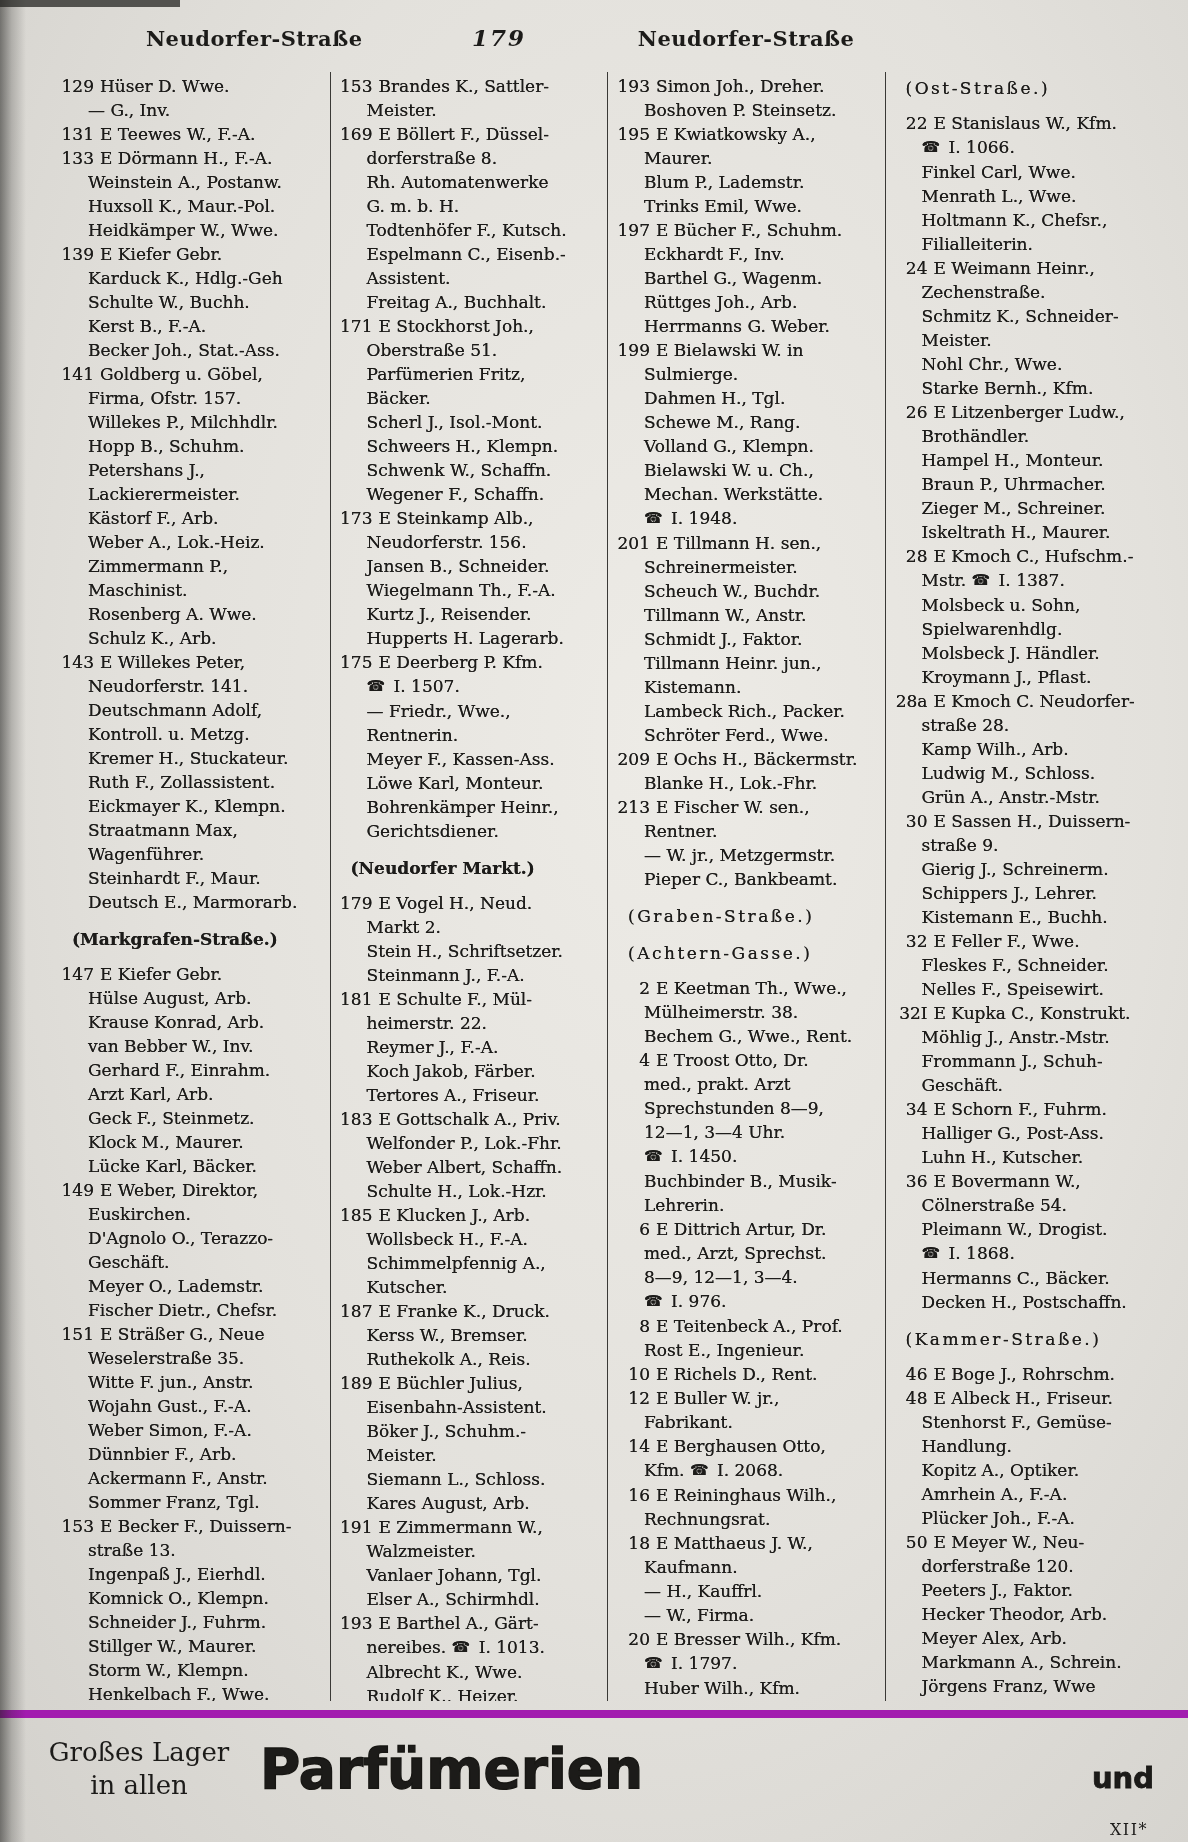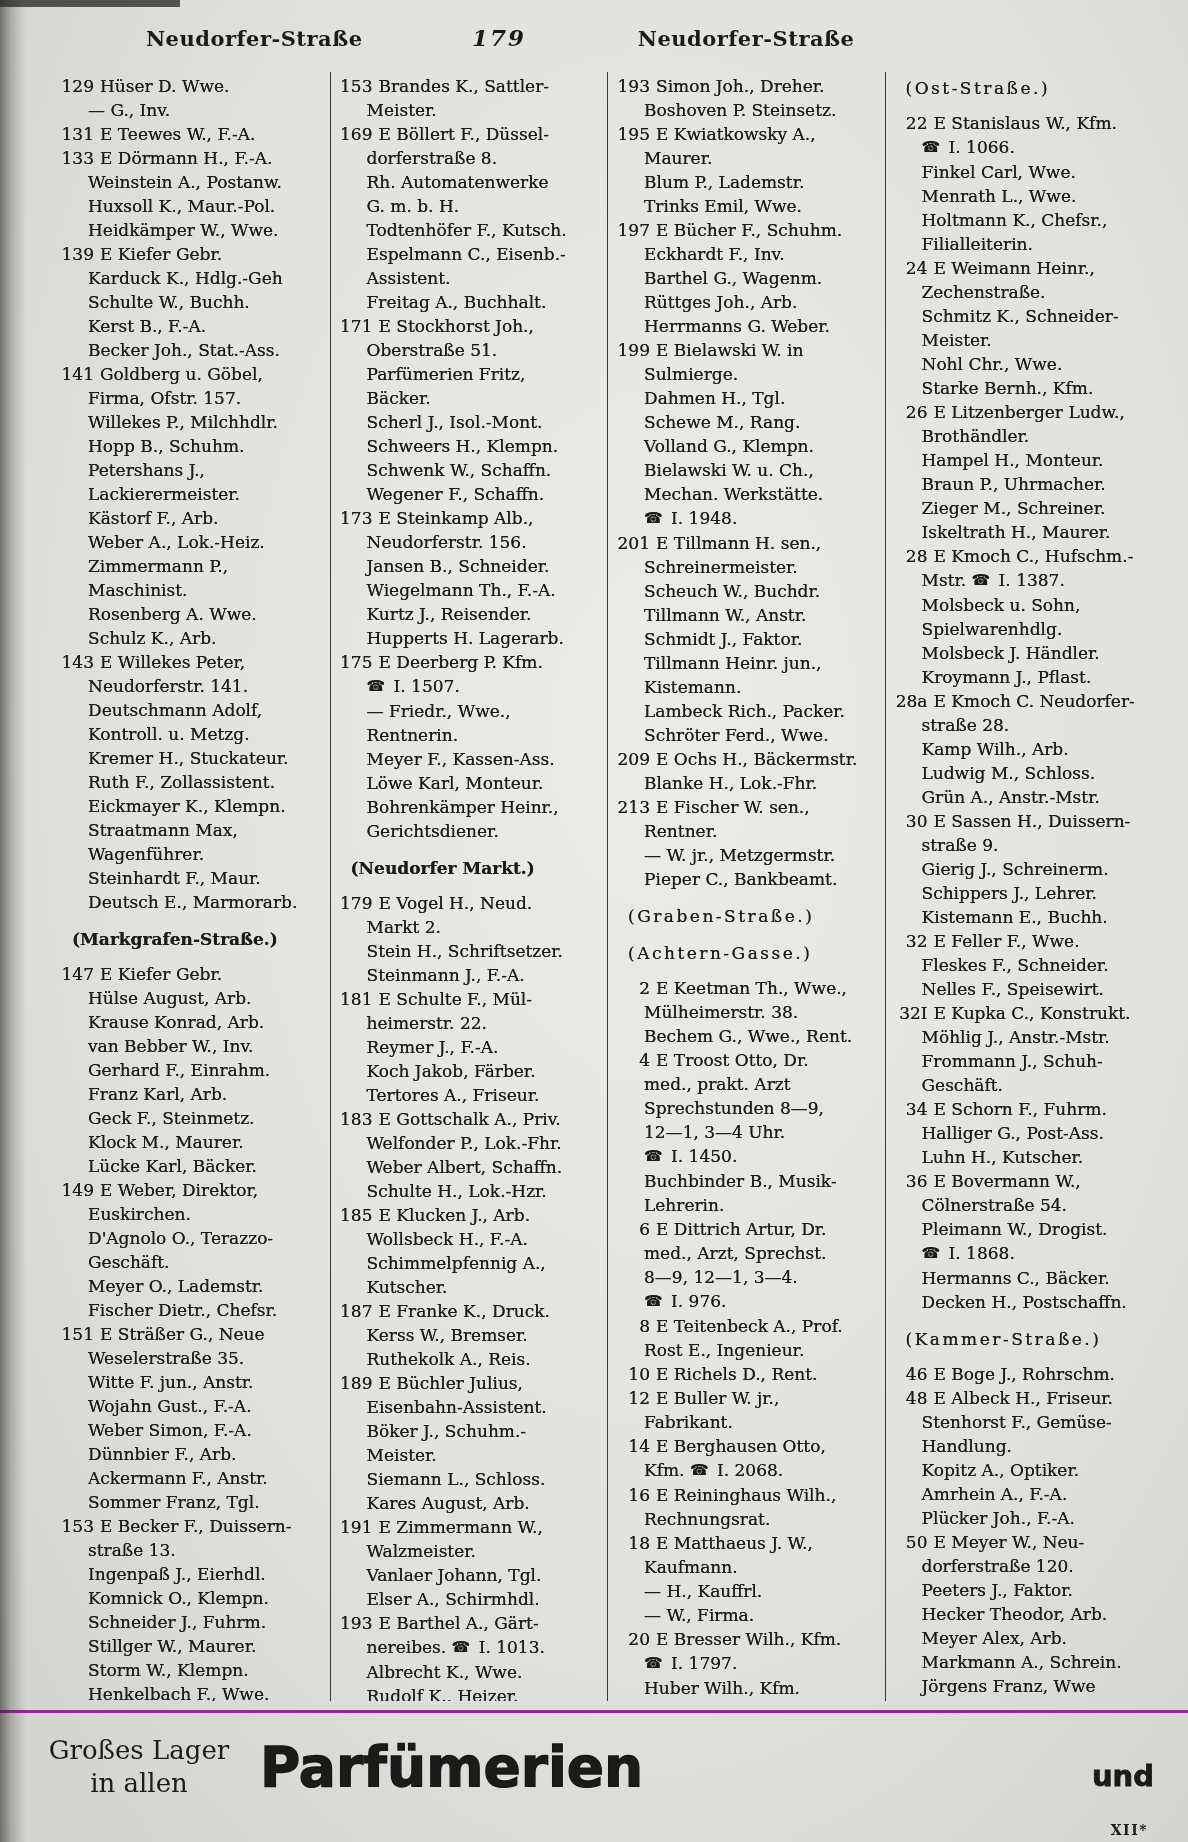--- a/index.html
+++ b/index.html
@@ -40,38 +40,38 @@
   }
   .line.cont{padding-left:30px;}
   .line.has-num{padding-left:42px;}
   .num{position:absolute;left:0;width:36px;text-align:right;display:inline-block;}
   .line.section{margin:13px 0 11px;padding-left:14px;font-weight:bold;}
   .line.section.sp{letter-spacing:2.5px;font-weight:normal;}
   .col .section:first-child{margin-top:2px;}
   .phone{font-size:15px;margin-right:3px;position:relative;top:-1px;}
   
   .ad{
-    height:110px;border-top:3px solid #a21caf;
+    height:110px;border-top:8px solid #a21caf;
     display:flex;align-items:center;gap:26px;
     padding:0 28px 0 44px;box-sizing:border-box;
   }
   .ad-small{
     width:190px;text-align:center;font-size:26px;line-height:33px;
     font-weight:normal;flex:0 0 auto;
   }
   .ad-main{
     flex:1;display:flex;align-items:baseline;justify-content:space-between;
     font-family:"DejaVu Sans","Liberation Sans",sans-serif;
     font-weight:bold;
   }
   .ad-big{font-size:55px;-webkit-text-stroke:1.3px #171613;letter-spacing:0px;}
   .ad-mid{font-size:29px;-webkit-text-stroke:.8px #171613;padding:0 6px;margin-left:40px;}
   
   .mark-row{height:22px;text-align:right;padding-right:40px;box-sizing:border-box;}
-  .mark{font-weight:bold;font-size:14px;letter-spacing:1.5px;}
+  .mark{font-weight:normal;font-size:16px;letter-spacing:1.5px;}
 </style>
 </head>
 <body>
 
 <div class="gutter-shadow"></div>
 <div class="scan-top"></div>
 
 <div class="pagehead">
   <span class="street left">Neudorfer-Straße</span>
   <span class="pno">179</span>
@@ -114,21 +114,21 @@
       <div class="line cont">Straatmann Max,</div>
       <div class="line cont">Wagenführer.</div>
       <div class="line cont">Steinhardt F., Maur.</div>
       <div class="line cont">Deutsch E., Marmorarb.</div>
       <div class="line cont section">(Markgrafen-Straße.)</div>
       <div class="line has-num"><span class="num">147</span>E Kiefer Gebr.</div>
       <div class="line cont">Hülse August, Arb.</div>
       <div class="line cont">Krause Konrad, Arb.</div>
       <div class="line cont">van Bebber W., Inv.</div>
       <div class="line cont">Gerhard F., Einrahm.</div>
-      <div class="line cont">Franz Karl, Arb.</div>
+      <div class="line cont">Arzt Karl, Arb.</div>
       <div class="line cont">Geck F., Steinmetz.</div>
       <div class="line cont">Klock M., Maurer.</div>
       <div class="line cont">Lücke Karl, Bäcker.</div>
       <div class="line has-num"><span class="num">149</span>E Weber, Direktor,</div>
       <div class="line cont">Euskirchen.</div>
       <div class="line cont">D'Agnolo O., Terazzo-</div>
       <div class="line cont">Geschäft.</div>
       <div class="line cont">Meyer O., Lademstr.</div>
       <div class="line cont">Fischer Dietr., Chefsr.</div>
       <div class="line has-num"><span class="num">151</span>E Sträßer G., Neue</div>

